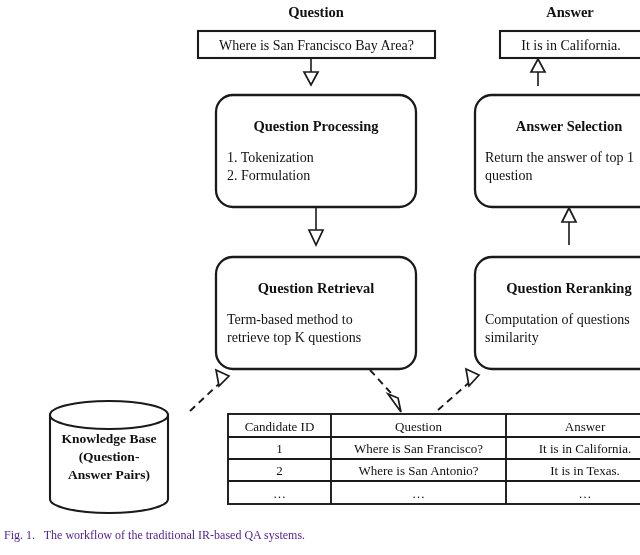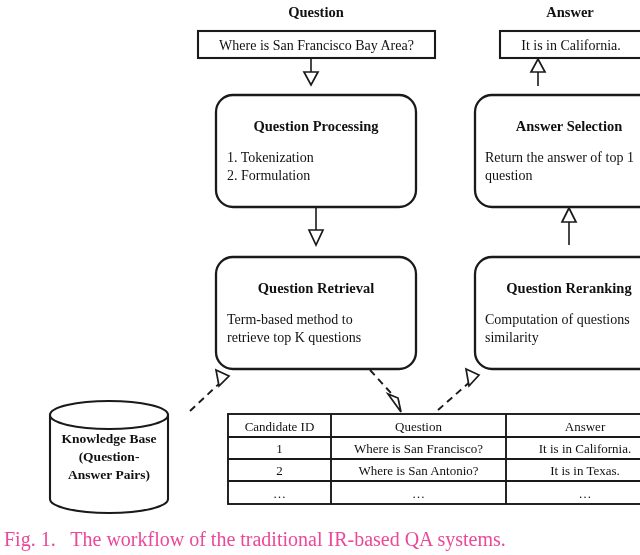--- a/index.html
+++ b/index.html
@@ -89,23 +89,23 @@
     fill: #ffffff;
     stroke: #1a1a1a;
     stroke-width: 1.7;
     stroke-linejoin: miter;
   }
   .caption {
     position: absolute;
     left: 4px;
     top: 528px;
     width: 630px;
-    font-size: 20px;
+    font-size: 12px;
     font-family: "Liberation Serif", "DejaVu Serif", serif;
-    color: #ec4899;
+    color: #4c1d95;
     white-space: pre;
   }
 </style>
 </head>
 <body>
 
 <div id="figure">
   <svg width="640" height="528" viewBox="0 0 640 528" xmlns="http://www.w3.org/2000/svg">
 
     <text class="col-header" x="290" y="17">Question</text>

